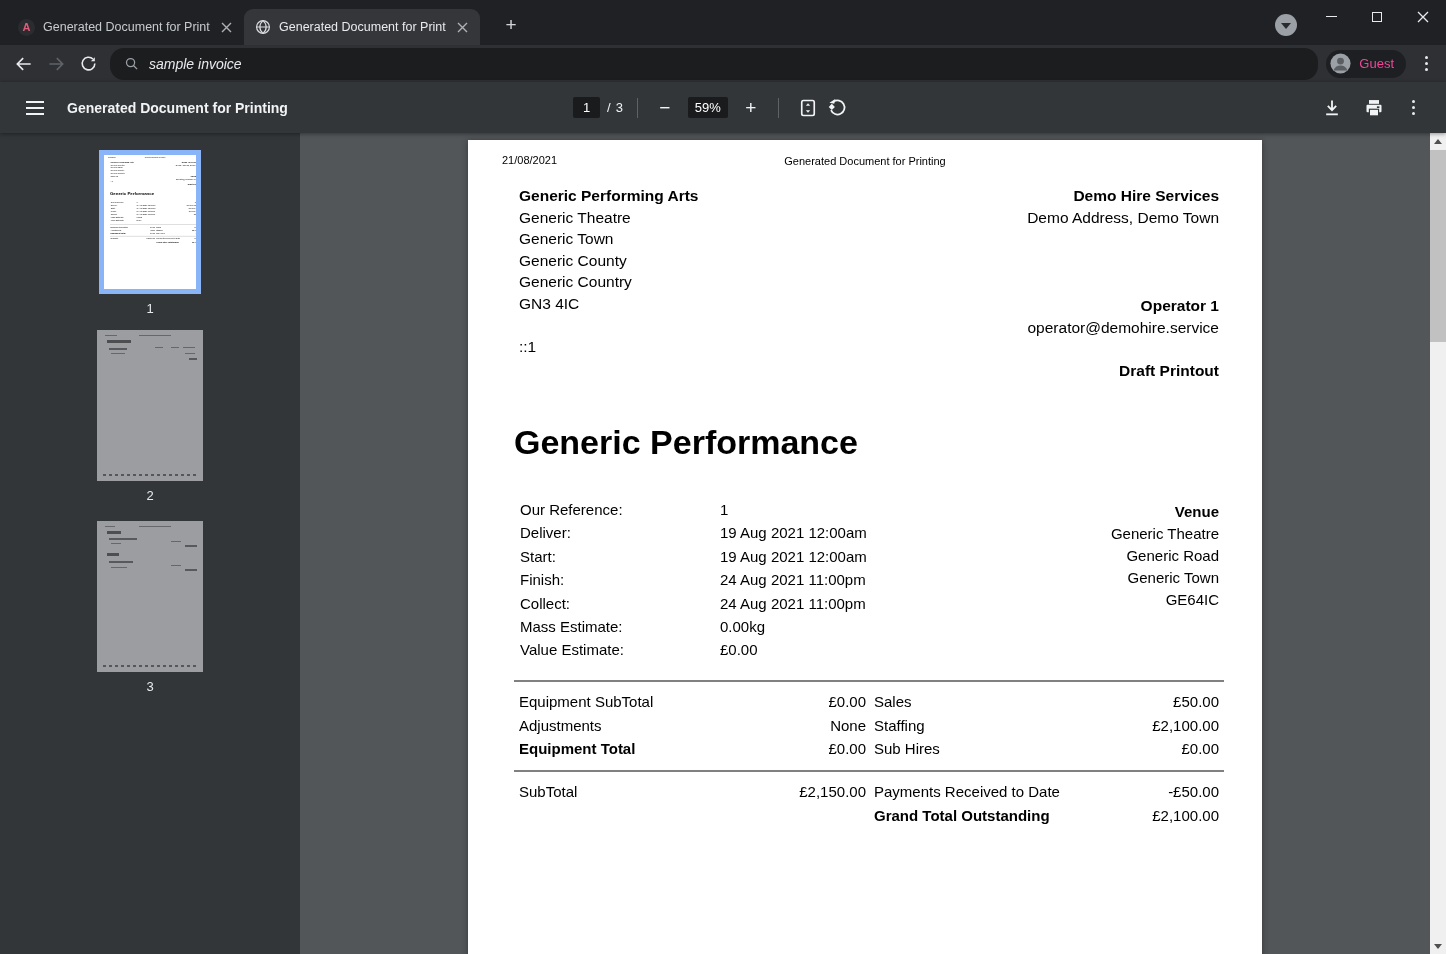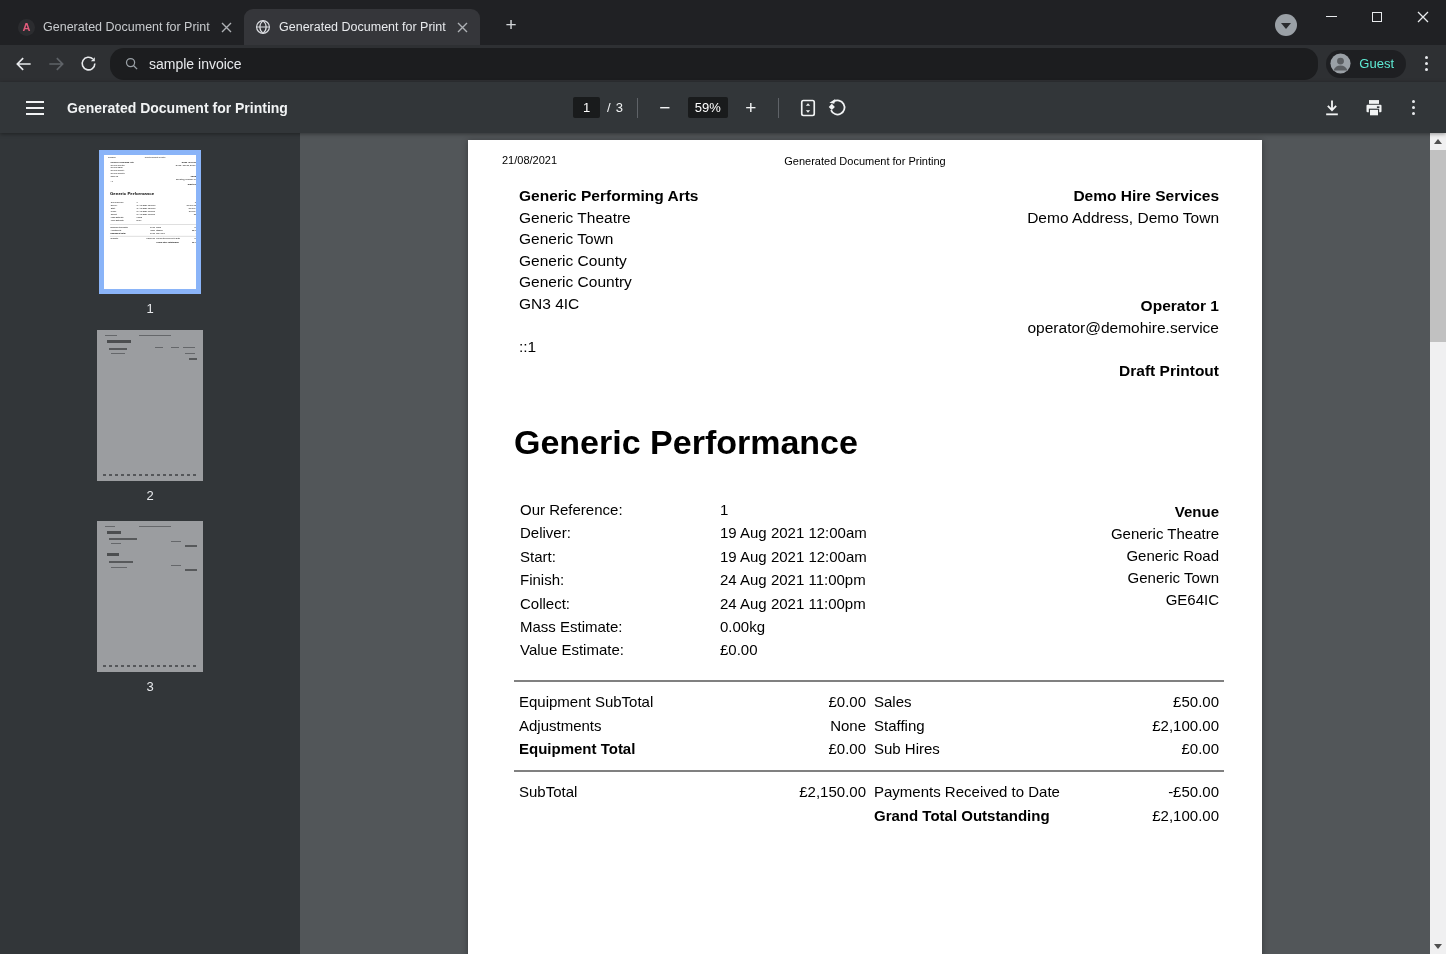--- a/index.html
+++ b/index.html
@@ -27,25 +27,25 @@
     border-right:5px solid transparent; border-top:6px solid #2a2b2e; margin-top:2px; }
   .wctrls { position:absolute; top:0; right:0; display:flex; }
   .wctrl { width:46px; height:33px; display:flex; align-items:center; justify-content:center; }
   .wmin { width:11px; height:1.5px; background:#e8eaed; }
   .wmax { width:10px; height:10px; border:1.5px solid #e8eaed; }
   .wcls svg { stroke:#e8eaed; }
 
   .addr-row { height:37px; background:#2e3033; display:flex; align-items:center; padding:0 8px; }
   .nav-btn { width:32px; height:32px; display:flex; align-items:center; justify-content:center; }
   .omnibox { flex:1; height:32px; margin:0 8px 0 6px; background:#1c1d1f; border-radius:14px;
-    display:flex; align-items:center; padding:16px 14px; gap:10px; }
+    display:flex; align-items:center; padding:16px 14px; gap:10px;font-style:italic; }
   .omnibox .addr-text { color:#e8eaed; font-size:14px; }
   .profile { height:28px; background:#1e1f22; border-radius:14px; display:flex;
     align-items:center; padding:0 12px 0 3px; gap:7px; margin-right:8px; }
-  .profile .label { color:#5eead4; font-size:13px; }
+  .profile .label { color:#ec4899; font-size:13px; }
   .kebab { width:24px; height:24px; display:flex; flex-direction:column; align-items:center;
     justify-content:center; gap:3px; }
   .kebab i { width:3px; height:3px; border-radius:50%; background:#e8eaed; }
 
   
   .pdfbar { position:relative; height:51px; background:#323639; display:flex; align-items:center;
     box-shadow:0 1px 4px rgba(0,0,0,.4); z-index:5; }
   .hamburger { width:40px; height:40px; margin-left:15px; display:flex; flex-direction:column;
     justify-content:center; align-items:center; gap:4px; }
   .hamburger i { width:18px; height:2px; background:#f1f3f4; }

